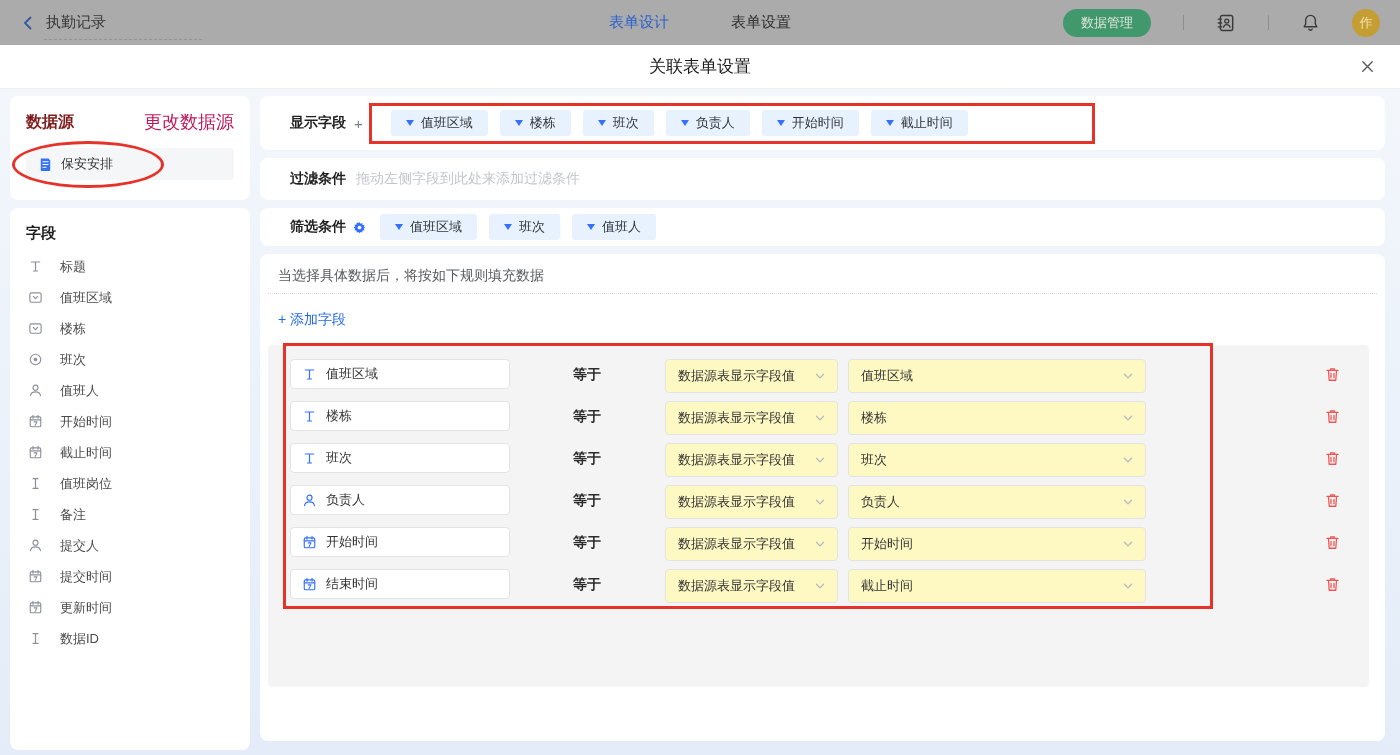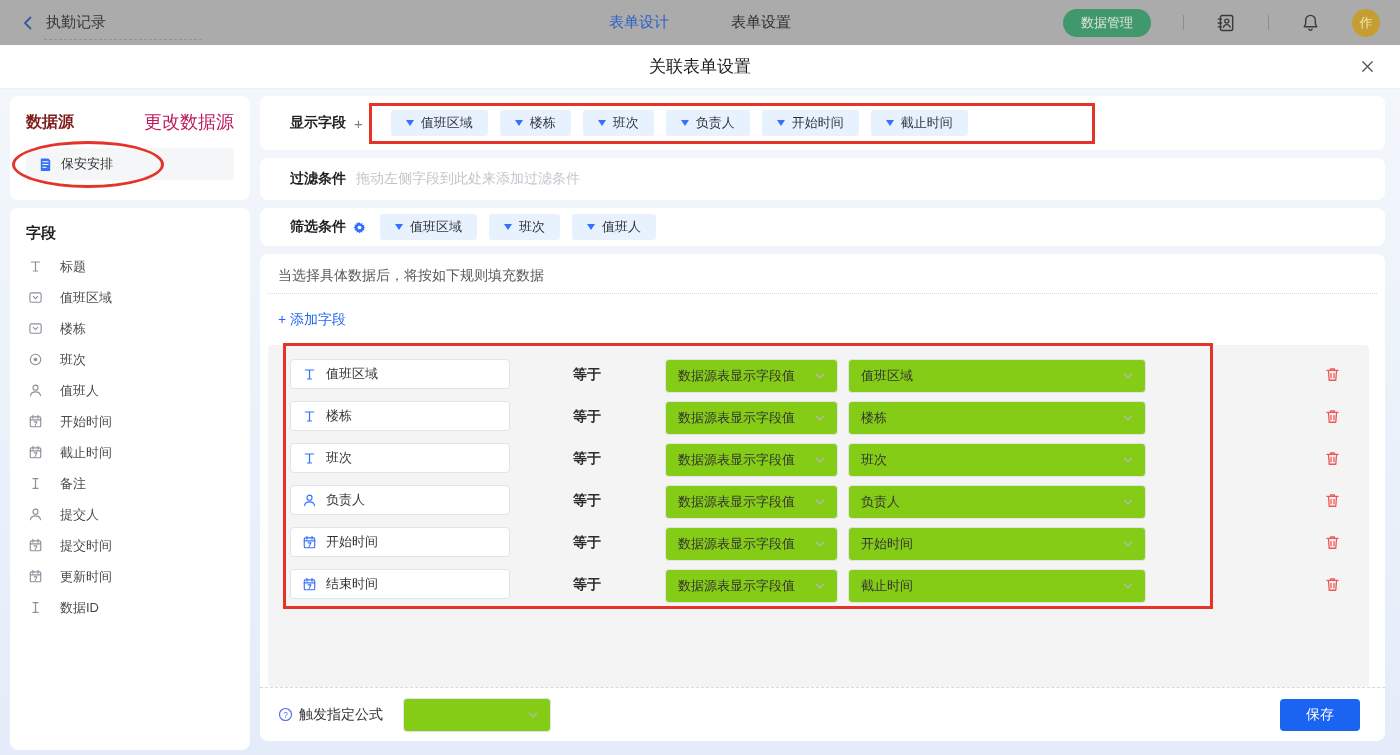--- a/index.html
+++ b/index.html
@@ -80,21 +80,21 @@
   .rows-area { position:absolute; left:8px; top:91px; width:1101px; height:342px;
     background:#f4f4f5; border-radius:4px; }
   .rules-red-rect { position:absolute; left:23px; top:89px; width:930px; height:266px;
     border:3px solid #e5332a; pointer-events:none; z-index:3; }
   .rule-row { position:absolute; left:0; width:100%; height:30px; }
   .f-box { position:absolute; left:22px; width:220px; height:30px; background:#fff;
     border:1px solid #e2e3e5; border-radius:4px; display:flex; align-items:center; gap:9px;
     padding:0 11px; cursor:pointer; }
   .f-box .ic { color:#3370ff; }
   .op { position:absolute; left:305px; line-height:30px; font-size:14px; font-weight:bold; color:#2c2c2c; }
-  .sel { position:absolute; height:34px; background:#84cc16; border:1px solid #e2e3e5; border-radius:4px;
+  .sel { position:absolute; height:34px; background:#fef9c3; border:1px solid #e2e3e5; border-radius:4px;
     display:flex; align-items:center; justify-content:space-between; padding:0 10px 0 12px;
     font-size:13px; color:#333; cursor:pointer; }
   .sel .chev { color:#b5b9c0; }
   .sel1 { left:397px; width:173px; }
   .sel2 { left:580px; width:298px; }
   .trash { position:absolute; left:1056px; top:7px; color:#f15454; cursor:pointer; }
 
   
   .d-footer { position:absolute; left:0; right:0; top:433px; height:54px;
     border-top:1px dashed #d8d8d8; display:flex; align-items:center; padding:0 25px 0 18px; }
@@ -264,20 +264,26 @@
     <div class="field-item">
         <svg class="ic" width="15" height="15">
           <use href="#i-date"></use>
         </svg>
         <span>截止时间</span>
       </div>
     <div class="field-item">
         <svg class="ic" width="15" height="15">
           <use href="#i-text"></use>
         </svg>
+        <span>值班岗位</span>
+      </div>
+    <div class="field-item">
+        <svg class="ic" width="15" height="15">
+          <use href="#i-text"></use>
+        </svg>
         <span>备注</span>
       </div>
     <div class="field-item">
         <svg class="ic" width="15" height="15">
           <use href="#i-user"></use>
         </svg>
         <span>提交人</span>
       </div>
     <div class="field-item">
         <svg class="ic" width="15" height="15">
@@ -509,28 +515,15 @@
             </svg>
           </div>
         <svg class="ic trash" width="17" height="17">
             <use href="#i-trash"></use>
           </svg>
       </div>
     </div>
 
     <div class="rules-red-rect"></div>
 
-    <div class="d-footer">
-      <svg class="ic q-icon" width="15" height="15">
-          <use href="#i-question"></use>
-        </svg>
-      <span class="formula-label">触发指定公式</span>
-      <div class="sel formula-sel">
-          <span></span>
-          <svg class="ic chev" width="14" height="14">
-            <use href="#i-chevdown"></use>
-          </svg>
-        </div>
-      <button class="save-btn">保存</button>
-    </div>
   </div>
 
 </div>
 
 </body></html>

